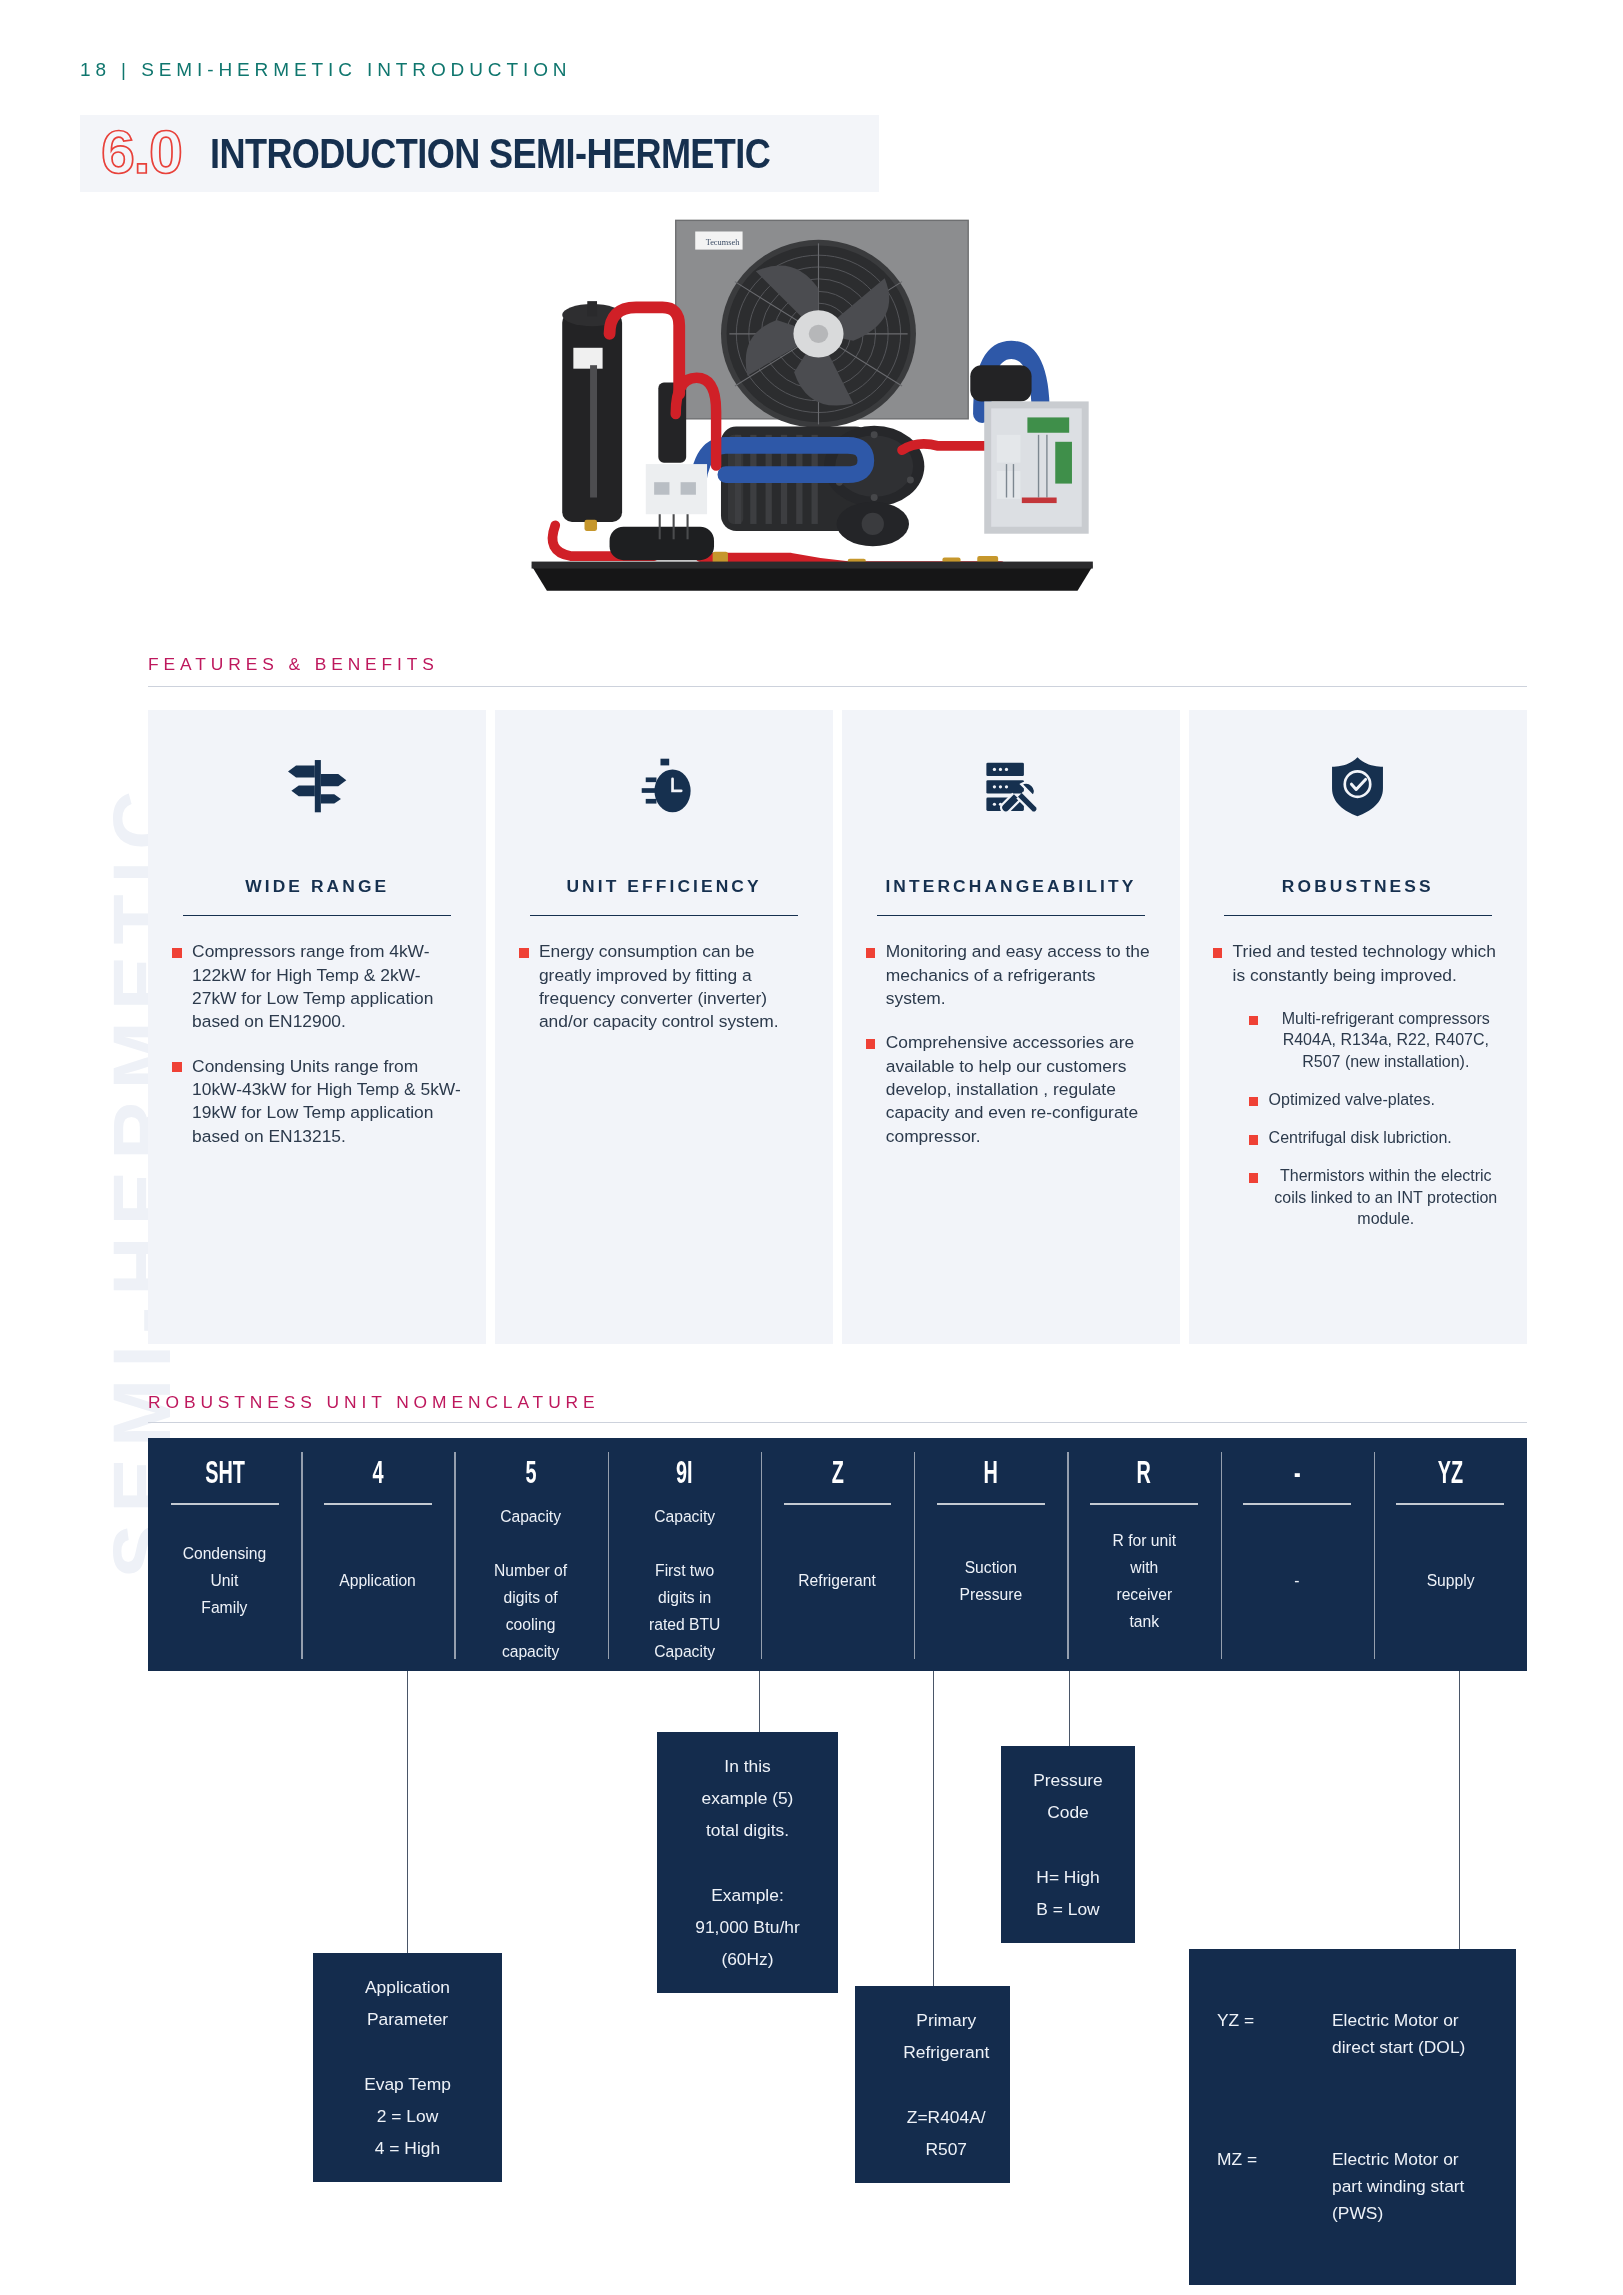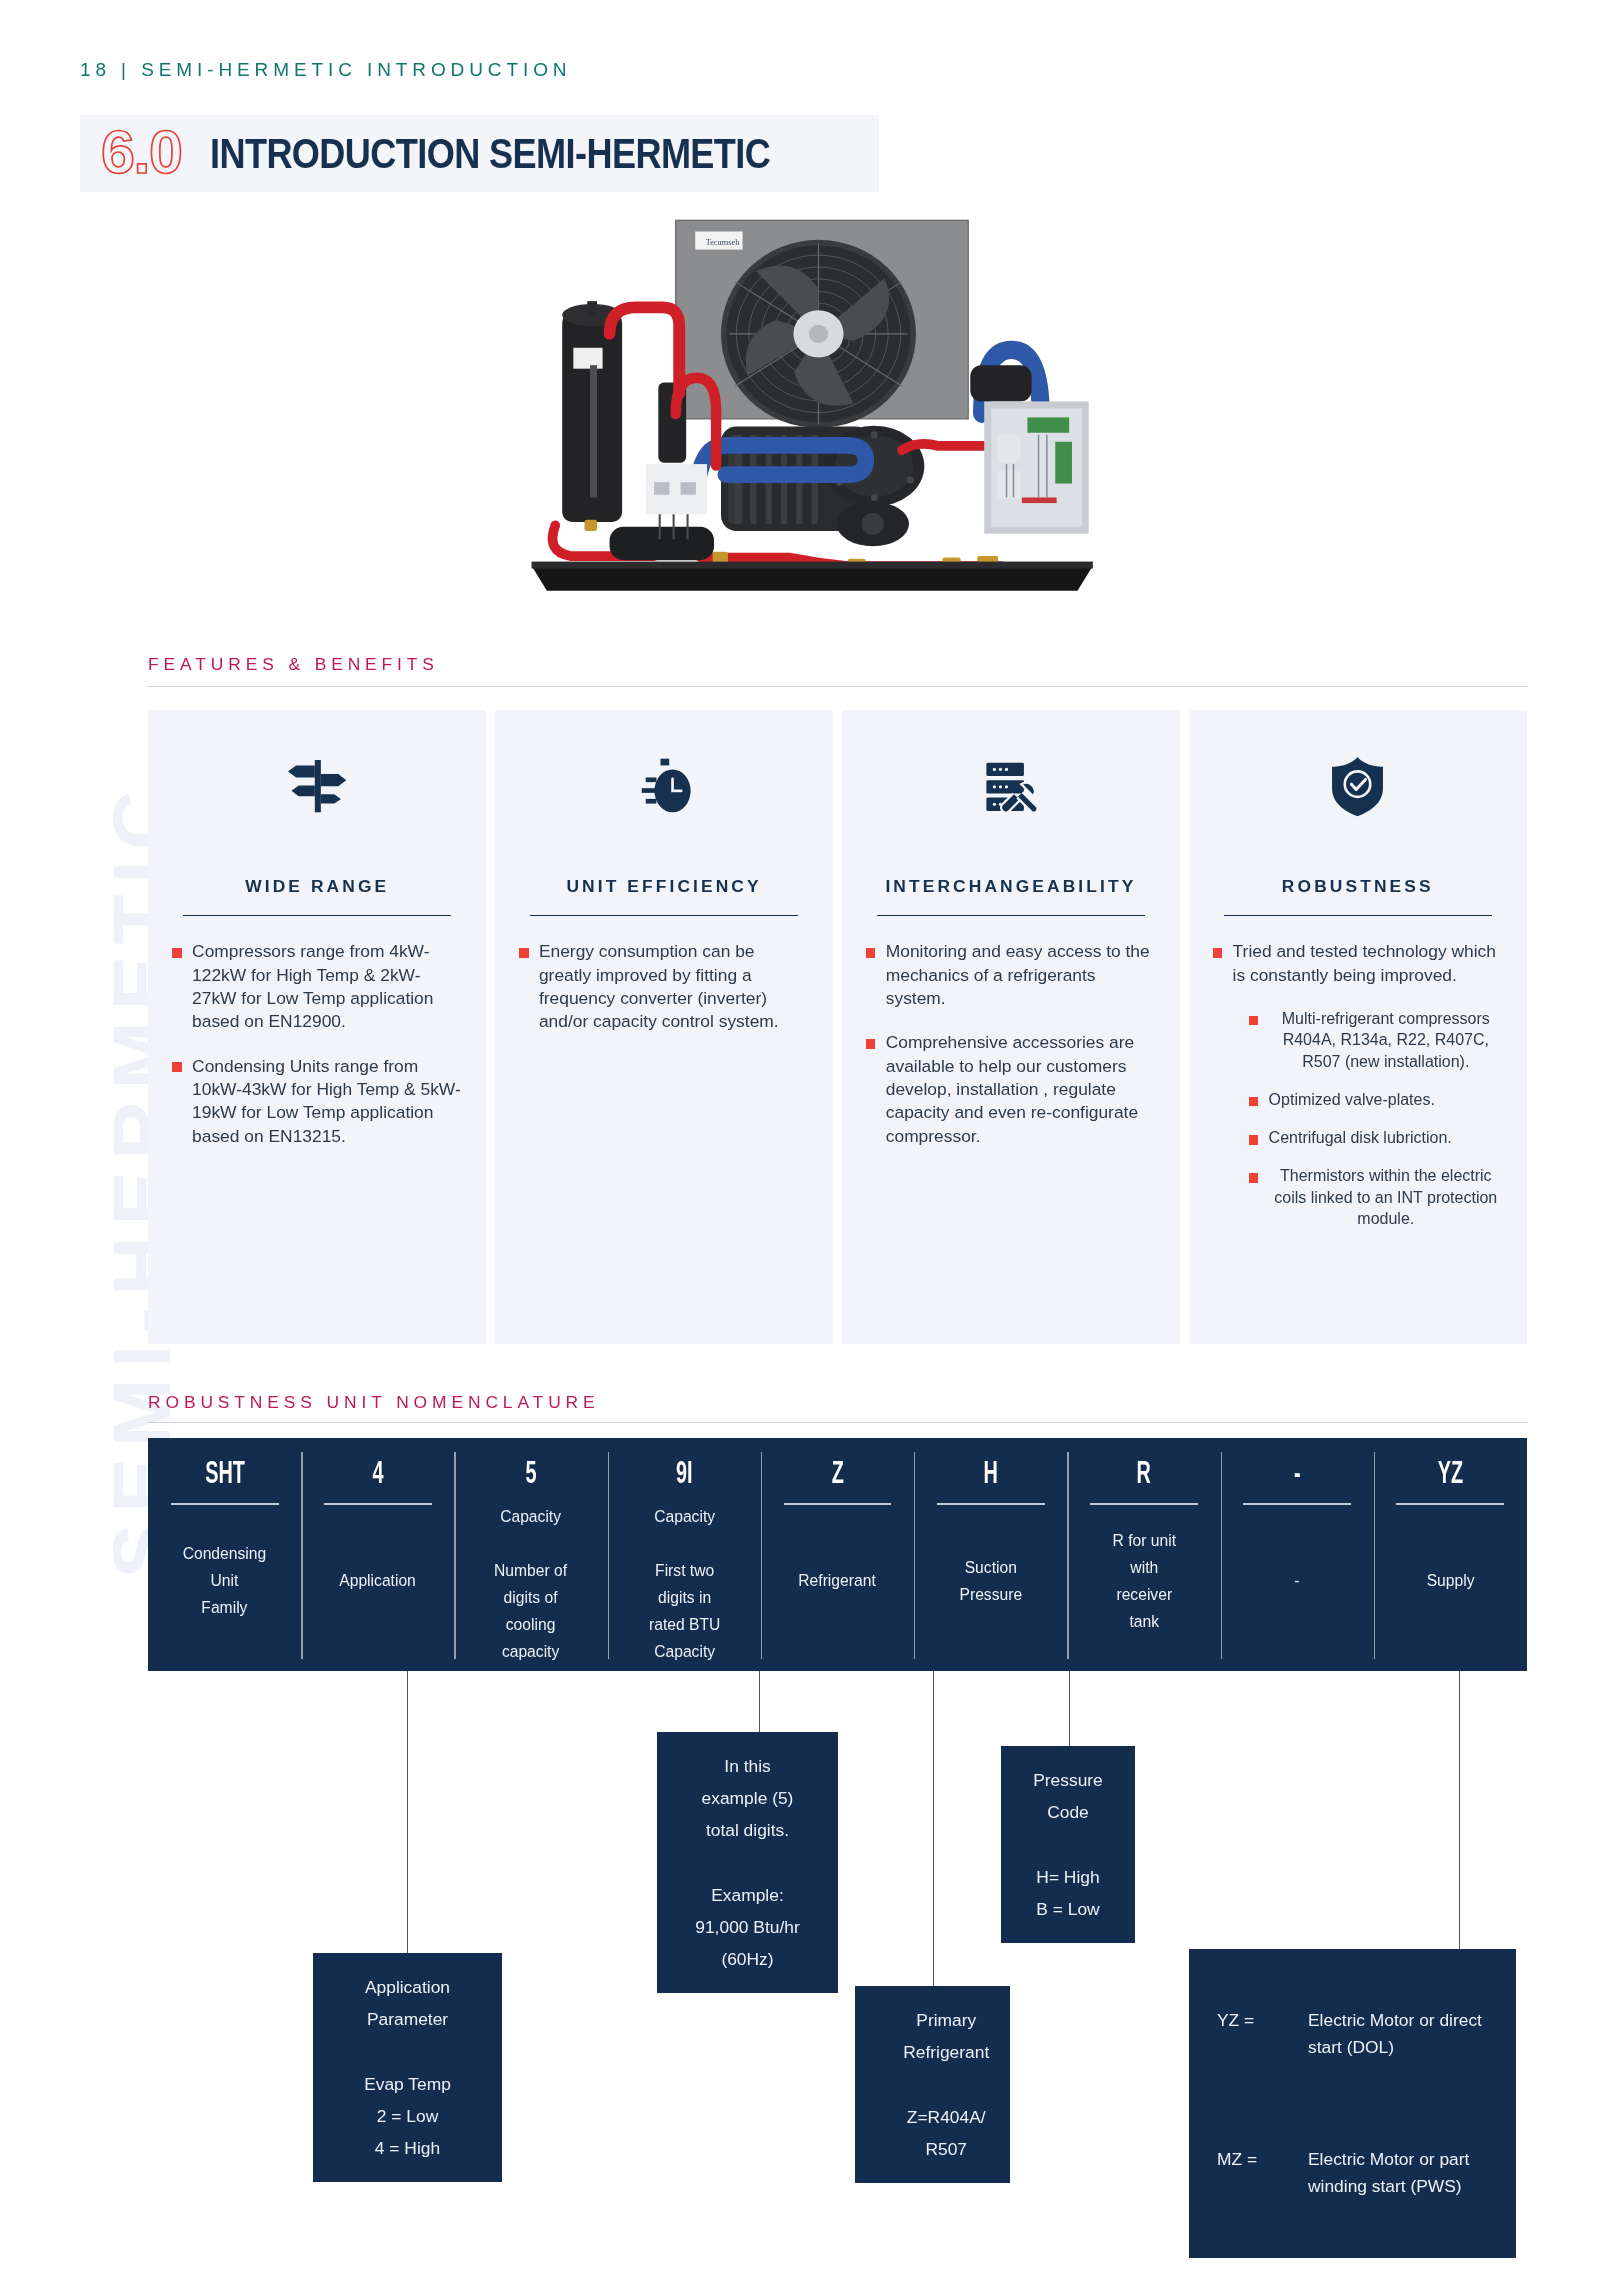--- a/index.html
+++ b/index.html
@@ -99,21 +99,21 @@
   }
 
   
   .conn{ position:absolute; width:1.4px; background:#4a5668; }
   .callout{
     position:absolute; background:#142c4d; color:#eef2f8;
     font-size:17.4px; line-height:1.85; text-align:center;
     padding:18px 12.5px; white-space:pre-line; transform-origin:top left;
   }
   .callout.kv{ text-align:left; line-height:1.55; }
-  .kv-row{ display:flex; margin-bottom:7px; }
+  .kv-row{ display:flex; margin-bottom:7px;gap:24px; }
   .kv-row:last-child{ margin-bottom:0; }
   .kv-k{ width:91px; flex:0 0 91px; }
   .kv-v{ flex:1; }
 </style>
 </head>
 <body>
 
 <div class="watermark">SEMI-HERMETIC</div>
 
 <div class="page-header">18  |  SEMI-HERMETIC INTRODUCTION</div>

